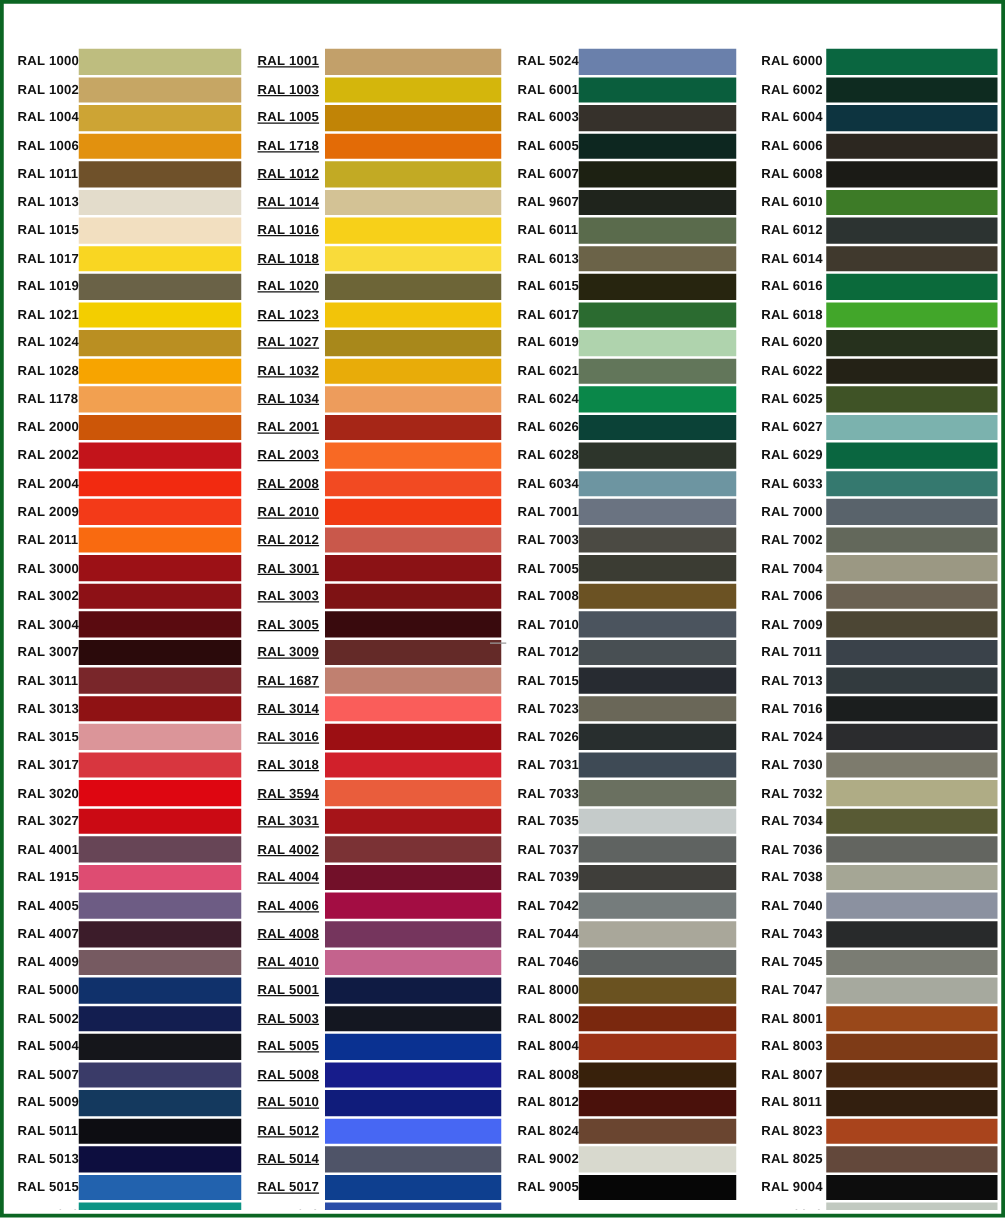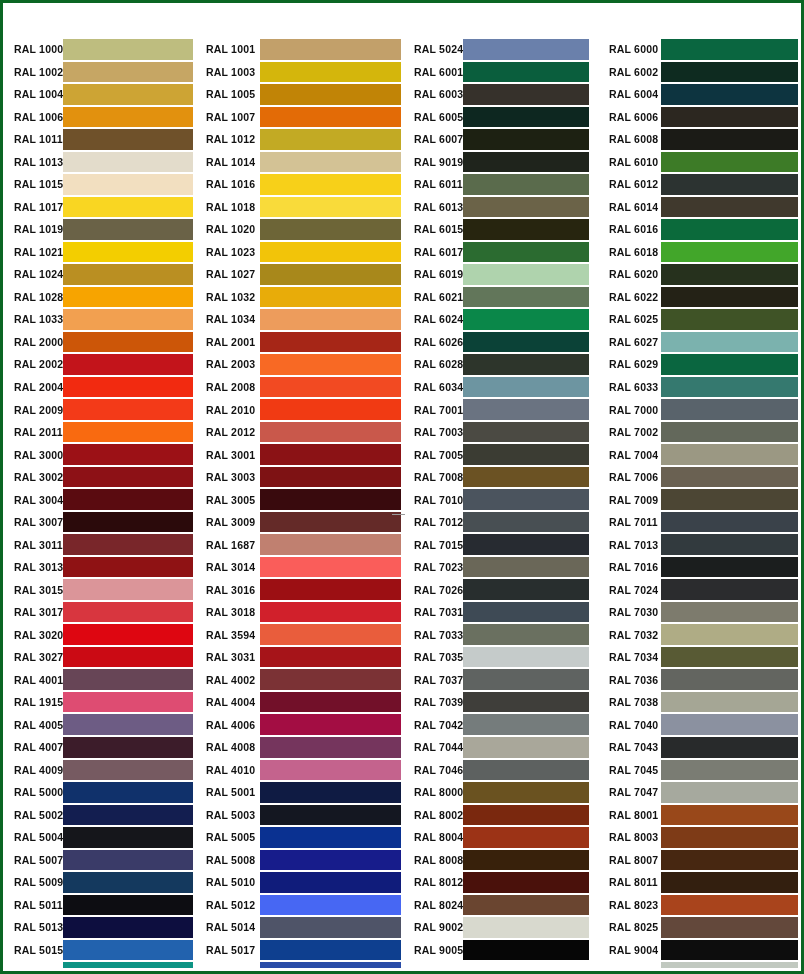--- a/index.html
+++ b/index.html
@@ -72,21 +72,21 @@
     padding-left: 8px;
     font-size: 10.5px;
     font-weight: bold;
     color: #111111;
     letter-spacing: 0.2px;
     white-space: nowrap;
     background: #ffffff;
     box-sizing: border-box;
   }
   .col-0 .ral-label { flex-basis: 57px; }
-  .col-1 .ral-label { flex-basis: 64px; padding-left: 10px; }
+  .col-1 .ral-label { flex-basis: 64px; padding-left: 10px; text-decoration: underline; }
   .col-2 .ral-label { flex-basis: 57px; padding-left: 11px; }
   .col-3 .ral-label { flex-basis: 63px; padding-left: 11px; }
 
   .swatch {
     flex: 1 1 auto;
     margin: 1px 0 1px 0;
     box-sizing: border-box;
     border: 0;
   }
   .col-0 .swatch { margin-right: 3px; }
@@ -152,21 +152,21 @@
           </div>
           <div class="row">
             <div class="ral-label">RAL 1024</div>
             <div class="swatch" style="background-color: rgb(186, 143, 34);"></div>
           </div>
           <div class="row">
             <div class="ral-label">RAL 1028</div>
             <div class="swatch" style="background-color: rgb(247, 164, 0);"></div>
           </div>
           <div class="row">
-            <div class="ral-label">RAL 1033</div>
+            <div class="ral-label">RAL 1178</div>
             <div class="swatch" style="background-color: rgb(242, 160, 80);"></div>
           </div>
           <div class="row">
             <div class="ral-label">RAL 2000</div>
             <div class="swatch" style="background-color: rgb(204, 86, 8);"></div>
           </div>
           <div class="row">
             <div class="ral-label">RAL 2002</div>
             <div class="swatch" style="background-color: rgb(195, 20, 27);"></div>
           </div>
@@ -290,21 +290,21 @@
           </div>
           <div class="row">
             <div class="ral-label">RAL 1003</div>
             <div class="swatch" style="background-color: rgb(212, 182, 12);"></div>
           </div>
           <div class="row">
             <div class="ral-label">RAL 1005</div>
             <div class="swatch" style="background-color: rgb(193, 132, 6);"></div>
           </div>
           <div class="row">
-            <div class="ral-label">RAL 1007</div>
+            <div class="ral-label">RAL 1718</div>
             <div class="swatch" style="background-color: rgb(227, 107, 6);"></div>
           </div>
           <div class="row">
             <div class="ral-label">RAL 1012</div>
             <div class="swatch" style="background-color: rgb(194, 170, 36);"></div>
           </div>
           <div class="row">
             <div class="ral-label">RAL 1014</div>
             <div class="swatch" style="background-color: rgb(211, 194, 149);"></div>
           </div>
@@ -472,21 +472,21 @@
           </div>
           <div class="row">
             <div class="ral-label">RAL 6005</div>
             <div class="swatch" style="background-color: rgb(13, 39, 32);"></div>
           </div>
           <div class="row">
             <div class="ral-label">RAL 6007</div>
             <div class="swatch" style="background-color: rgb(29, 33, 18);"></div>
           </div>
           <div class="row">
-            <div class="ral-label">RAL 9019</div>
+            <div class="ral-label">RAL 9607</div>
             <div class="swatch" style="background-color: rgb(31, 36, 28);"></div>
           </div>
           <div class="row">
             <div class="ral-label">RAL 6011</div>
             <div class="swatch" style="background-color: rgb(90, 107, 76);"></div>
           </div>
           <div class="row">
             <div class="ral-label">RAL 6013</div>
             <div class="swatch" style="background-color: rgb(107, 99, 72);"></div>
           </div>

